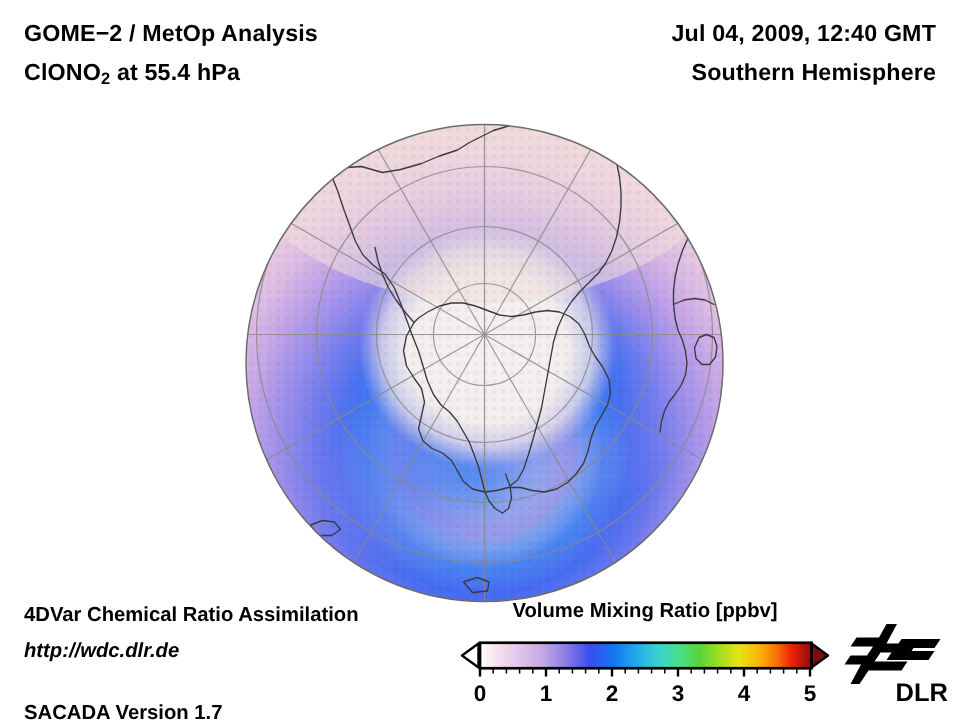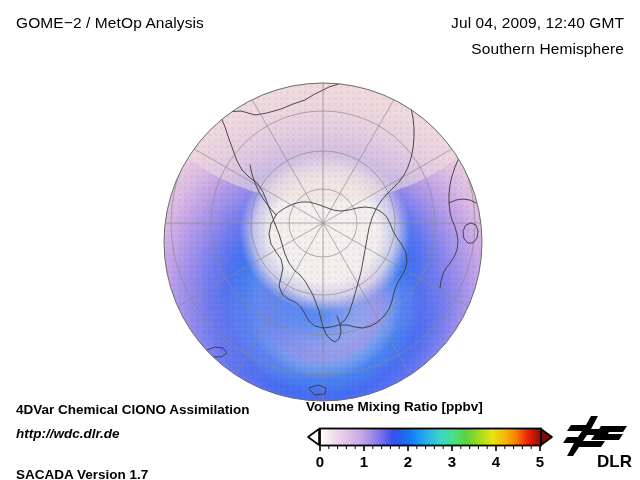--- a/index.html
+++ b/index.html
@@ -8,56 +8,57 @@
     width:640px;height:480px;
     background:#ffffff;
     font-family:"Liberation Sans", sans-serif;
     color:#000000;
     overflow:hidden;
     position:relative;
   }
   #root{position:relative;width:640px;height:480px;}
 
   
-  .hdr{position:absolute;font-weight:normal;font-size:15.5px;letter-spacing:.1px;white-space:nowrap;}
+  .hdr{position:absolute;font-weight:bold;font-size:15.5px;letter-spacing:.1px;white-space:nowrap;}
   #hdr-l1{left:16px;top:14px;}
   #hdr-l2{left:16px;top:40px;}
   #hdr-r1{right:16px;top:14px;text-align:right;}
   #hdr-r2{right:16px;top:40px;text-align:right;}
   .sub{font-size:11px;vertical-align:-3px;}
 
   
   .ftr{position:absolute;left:16px;font-weight:bold;font-size:13.5px;white-space:nowrap;}
   #ftr1{top:402px;}
   #ftr2{top:426px;margin-top:41px;}
   #ftr3{top:426px;font-style:italic;}
 
   
   #globe-wrap{position:absolute;left:163px;top:82px;width:320px;height:320px;}
   #globe-svg{display:block;width:320px;height:320px;}
 
   
   #cbar-block{position:absolute;left:306px;top:399px;width:248px;height:72px;}
   #cbar-title{
     position:absolute;left:0;top:0;width:248px;
-    font-weight:bold;font-size:13.5px;white-space:nowrap;
+    text-align:center;font-weight:bold;font-size:13.5px;white-space:nowrap;
   }
   #cbar-svg{position:absolute;left:0;top:20px;}
 
   
   #riu-logo{position:absolute;left:558px;top:371px;}
   #dlr-logo{position:absolute;left:561px;top:414px;}
 </style>
 </head>
 <body>
 
 <div id="root">
 
   <div class="hdr" id="hdr-l1">GOME−2 / MetOp Analysis</div>
 
+  <div class="hdr" id="hdr-l2"><span>ClONO</span><span class="sub">2</span><span> at 55.4 hPa</span></div>
 
   <div class="hdr" id="hdr-r1">Jul 04, 2009, 12:40 GMT</div>
   <div class="hdr" id="hdr-r2">Southern Hemisphere</div>
 
   <div id="globe-wrap">
     <svg id="globe-svg" viewBox="0 0 320 320" xmlns="http://www.w3.org/2000/svg">
       <defs>
         <clipPath id="discClip">
             <circle cx="160" cy="160" r="159"></circle>
           </clipPath>
@@ -177,21 +178,21 @@
         <path d="M113,133 L107,126 L101,118 L96,110 L92,101 L89,92 L87,83"></path>
 
         <path d="M44,268 L52,265 L60,266 L64,271 L58,275 L49,275 Z"></path>
         <path d="M146,306 L155,303 L163,306 L162,312 L152,313 Z"></path>
       </g>
 
       <circle cx="160" cy="160" r="159" fill="none" stroke="#6b6b6b" stroke-width="1"></circle>
     </svg>
   </div>
 
-  <div class="ftr" id="ftr1">4DVar Chemical ClONO Assimilation</div>
+  <div class="ftr" id="ftr1">4DVar Chemical Ratio Assimilation</div>
   <div class="ftr" id="ftr2">SACADA Version 1.7</div>
   <div class="ftr" id="ftr3">http://wdc.dlr.de</div>
 
   <div id="cbar-block">
     <div id="cbar-title">Volume Mixing Ratio [ppbv]</div>
 
     <svg id="cbar-svg" width="248" height="52" viewBox="0 0 248 52" xmlns="http://www.w3.org/2000/svg">
       <defs>
         <linearGradient id="cbGrad" x1="0" y1="0" x2="1" y2="0">
           <stop offset="0%" stop-color="#ffffff"></stop>

